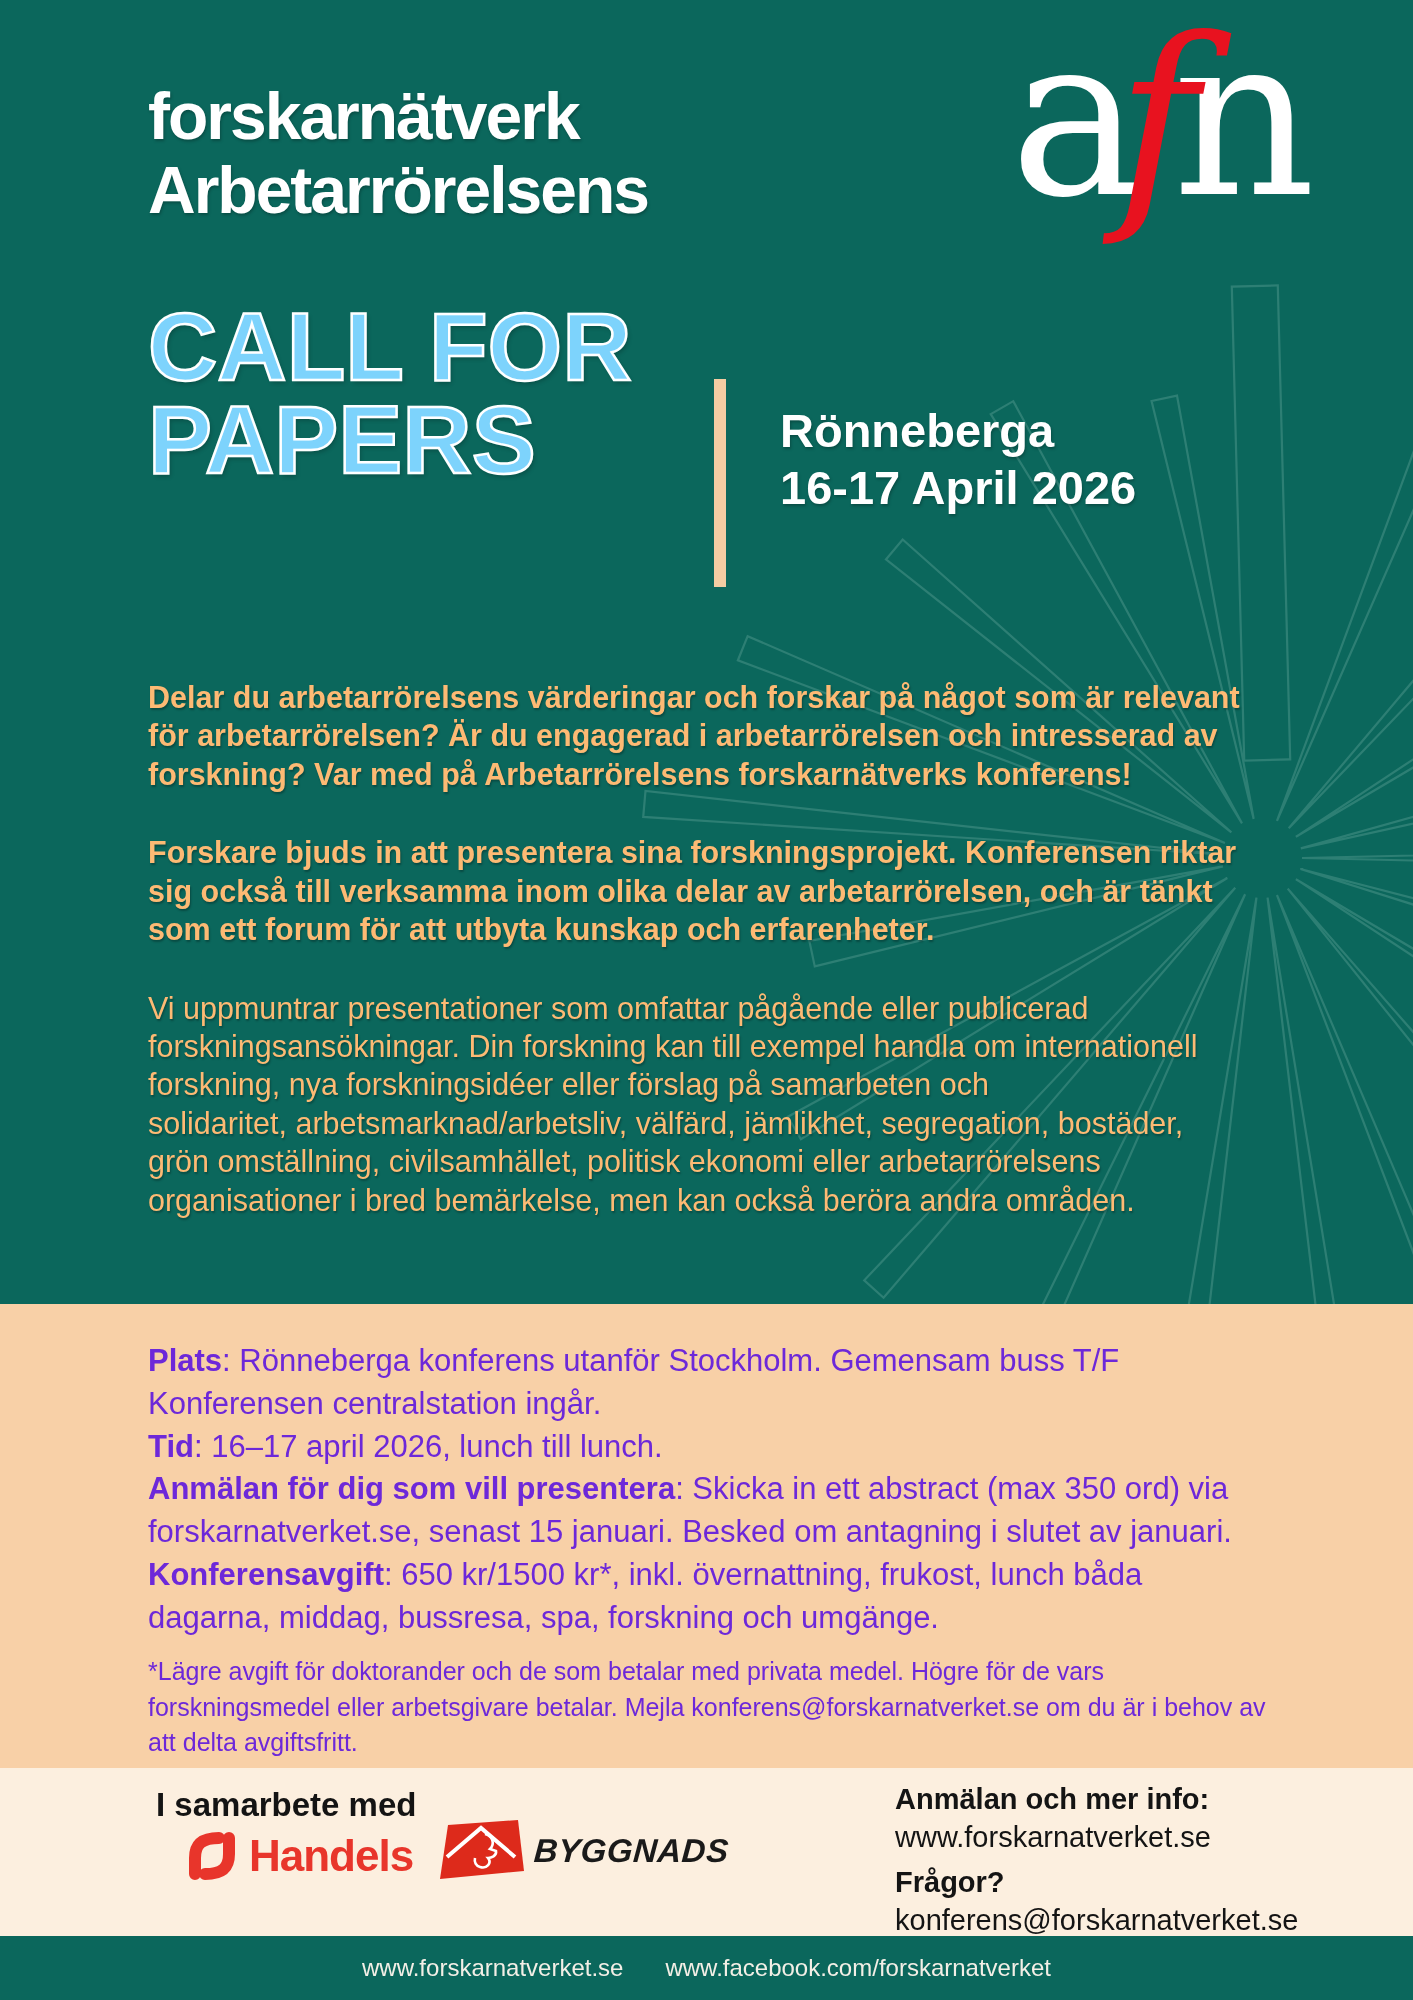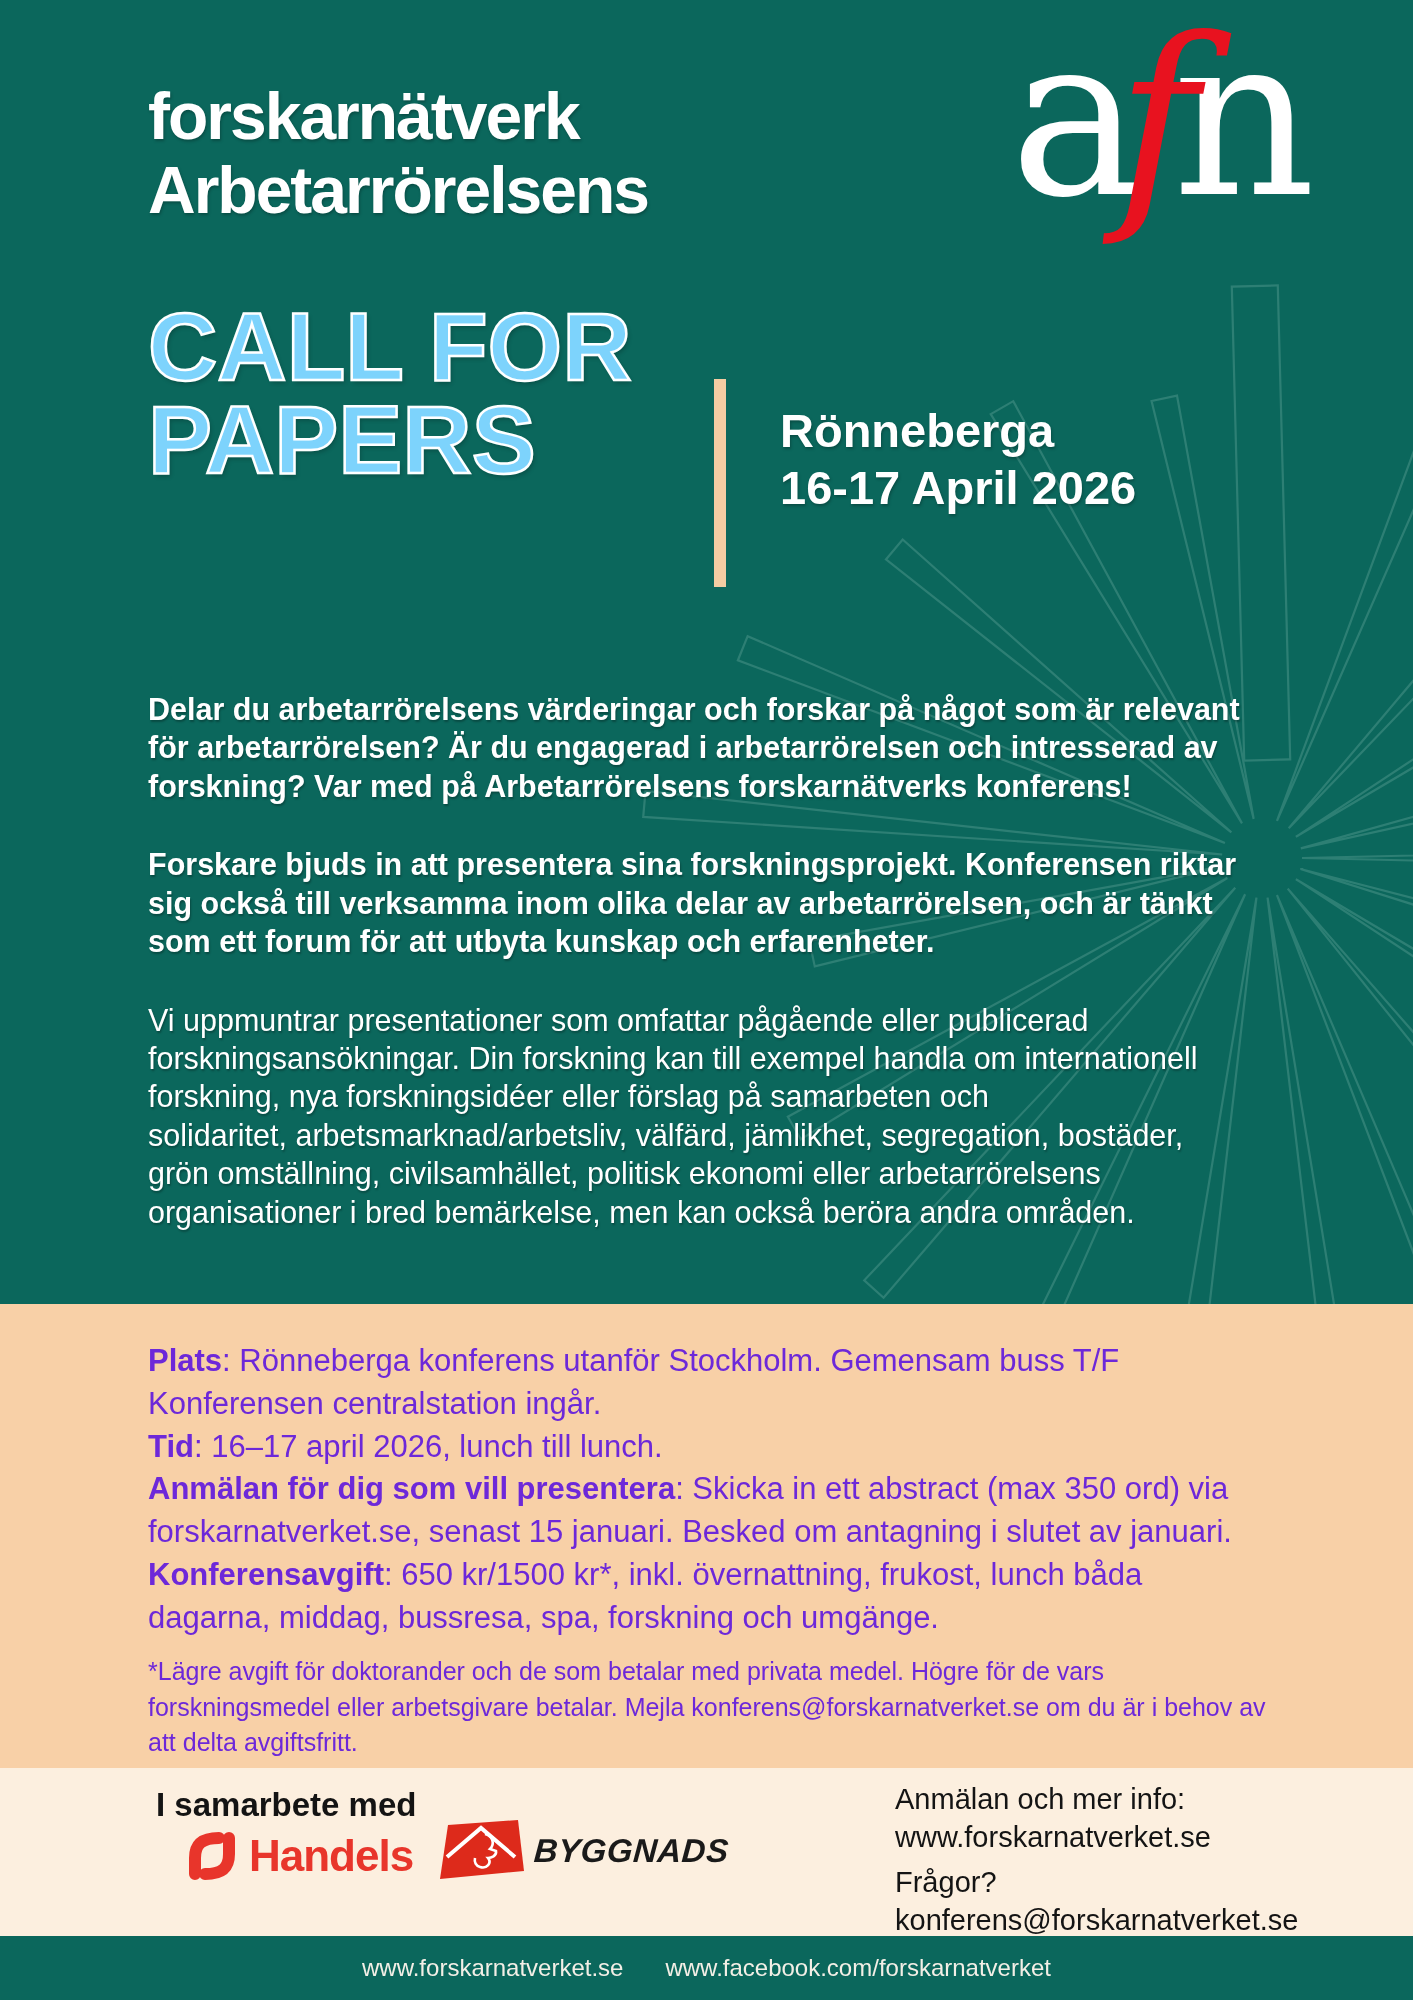--- a/index.html
+++ b/index.html
@@ -30,23 +30,23 @@
   .cfp span{display:block;white-space:nowrap;}
 
   .divider-bar{position:absolute;left:714px;top:379px;width:12px;height:208px;
                background:#f3cda3;}
 
   .event{position:absolute;left:780px;top:402px;color:#ffffff;
          font-size:47px;font-weight:bold;line-height:1.22;
          text-shadow:1px 2px 3px rgba(0,0,0,.25);}
   .event span{display:block;white-space:nowrap;}
 
-  .intro{position:absolute;left:148px;top:678px;width:1230px;color:#ffffff;
+  .intro{position:absolute;left:148px;top:678px;width:1230px;color:#fdba74;
          font-size:30.5px;line-height:1.26;
-         text-shadow:1px 2px 2px rgba(0,0,0,.28);margin-top:12px;}
+         text-shadow:1px 2px 2px rgba(0,0,0,.28);}
   .intro p{margin:0 0 40px 0;}
   .intro p.bold{font-weight:bold;}
   .ln{display:block;white-space:nowrap;}
 
   
   .peach{top:1304px;height:464px;background:#f8d0a7;color:#6d28d9;}
   .details{position:absolute;left:148px;top:36px;width:1220px;
            font-size:31px;line-height:1.38;}
   .details b{font-weight:bold;}
   .details p{margin:0;}
@@ -57,21 +57,21 @@
   .partners-heading{position:absolute;left:156px;top:18px;
                     font-size:33px;font-weight:bold;white-space:nowrap;}
   .handels{position:absolute;left:183px;top:62px;display:flex;align-items:center;}
   .handels .wordmark{color:#e8352b;font-size:44px;font-weight:bold;
                      letter-spacing:-1px;margin-left:8px;white-space:nowrap;}
   .byggnads{position:absolute;left:438px;top:52px;display:flex;align-items:center;}
   .byggnads .wordmark{color:#1a1a1a;font-size:33px;font-weight:bold;
                       font-style:italic;letter-spacing:0.5px;margin-left:10px;
                       white-space:nowrap;transform:skewX(-4deg);}
   .contact{position:absolute;left:895px;top:12px;font-size:29px;line-height:1.32;}
-  .contact .hd{font-weight:normal;display:block;white-space:nowrap;}
+  .contact .hd{font-weight:bold;display:block;white-space:nowrap;}
   .contact .lk{display:block;white-space:nowrap;color:#141414;text-decoration:none;}
   .contact .gap{display:block;height:6px;}
 
   
   .footer{top:1936px;height:64px;background:#0b675c;display:flex;
           align-items:center;justify-content:center;gap:42px;}
   .footer a{color:#f3efe6;font-size:24px;text-decoration:none;white-space:nowrap;}
 </style>
 </head>
 <body>

